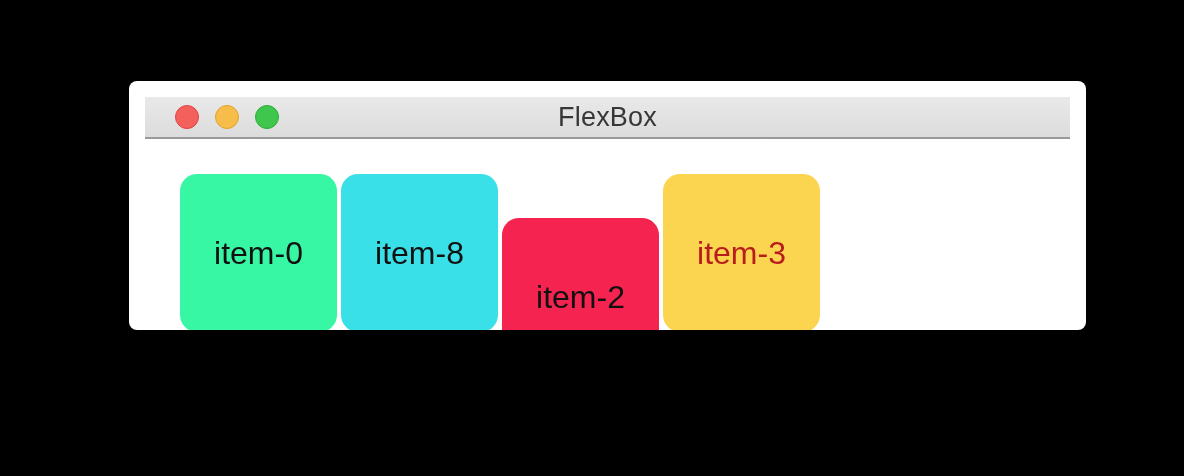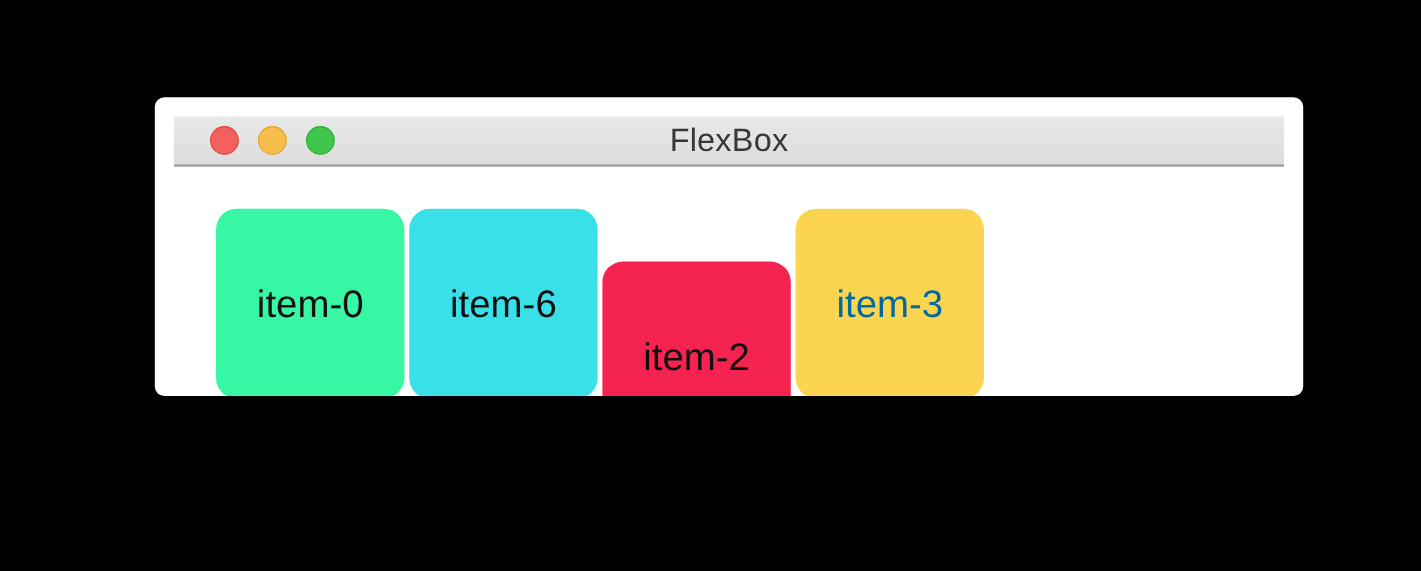--- a/index.html
+++ b/index.html
@@ -96,24 +96,24 @@
           <button class="light" style="background: rgb(63, 198, 76); border-color: rgb(46, 173, 56);"></button>
         </div>
       <div class="titlebar-title">FlexBox</div>
     </div>
     <div class="content">
       <div class="flex-row">
           <div class="flex-item" style="background: rgb(56, 247, 164); color: rgb(17, 17, 17);">
             <span>item-0</span>
           </div>
           <div class="flex-item" style="background: rgb(58, 224, 232); color: rgb(17, 17, 17);">
-            <span>item-6</span>
+            <span>item-8</span>
           </div>
           <div class="flex-item" style="background: rgb(245, 35, 79); color: rgb(17, 17, 17); margin-top: 44px;">
             <span>item-2</span>
           </div>
-          <div class="flex-item" style="background: rgb(251, 213, 80); color: #0369a1;">
+          <div class="flex-item" style="background: rgb(251, 213, 80); color: #b91c1c;">
             <span>item-3</span>
           </div>
         </div>
     </div>
   </div>
 </div>
 
 </body></html>

